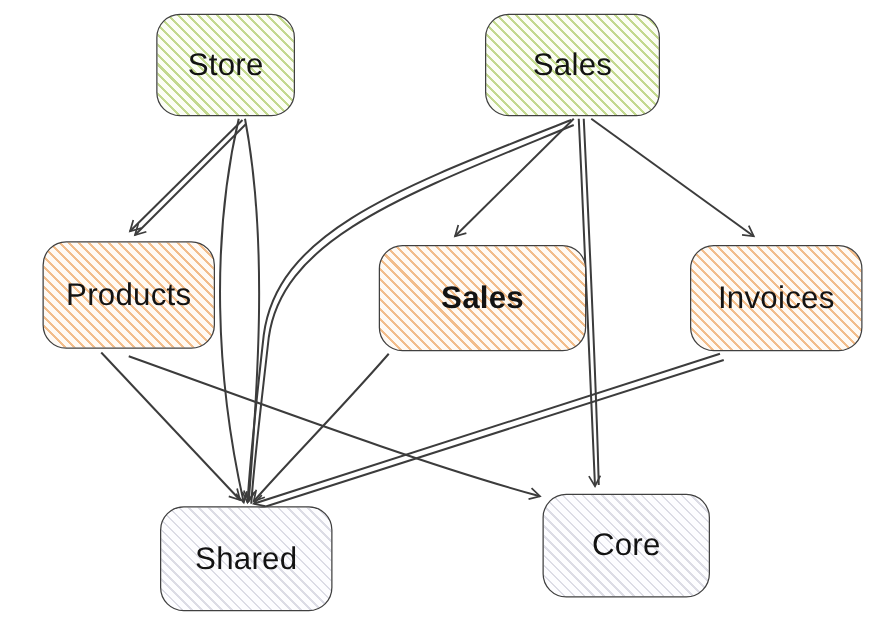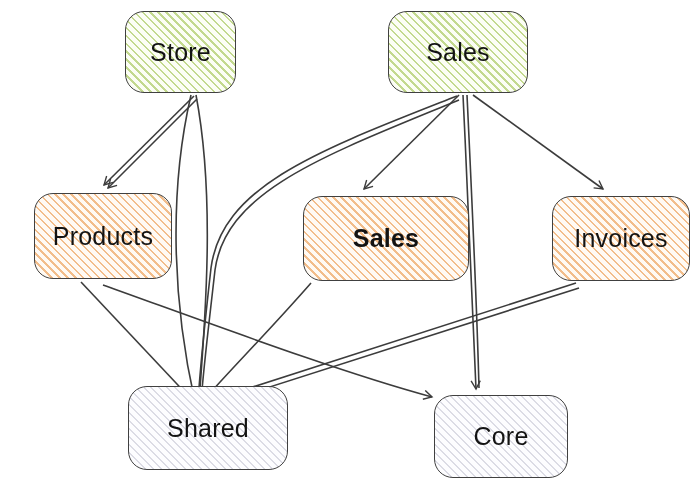--- a/index.html
+++ b/index.html
@@ -80,21 +80,21 @@
   </div>
 
   <div class="node orange" style="left:303px;top:196px;width:166px;height:85px;font-weight:bold;">
     <span>Sales</span>
   </div>
 
   <div class="node orange" style="left:552px;top:196px;width:138px;height:85px;">
     <span>Invoices</span>
   </div>
 
-  <div class="node gray" style="left:128px;top:386px;width:160px;height:84px;">
+  <div class="node gray" style="left:128px;top:405px;width:138px;height:84px;">
     <span>Shared</span>
   </div>
 
   <div class="node gray" style="left:434px;top:395px;width:134px;height:83px;">
     <span>Core</span>
   </div>
 
 </div>
 
 </body></html>

